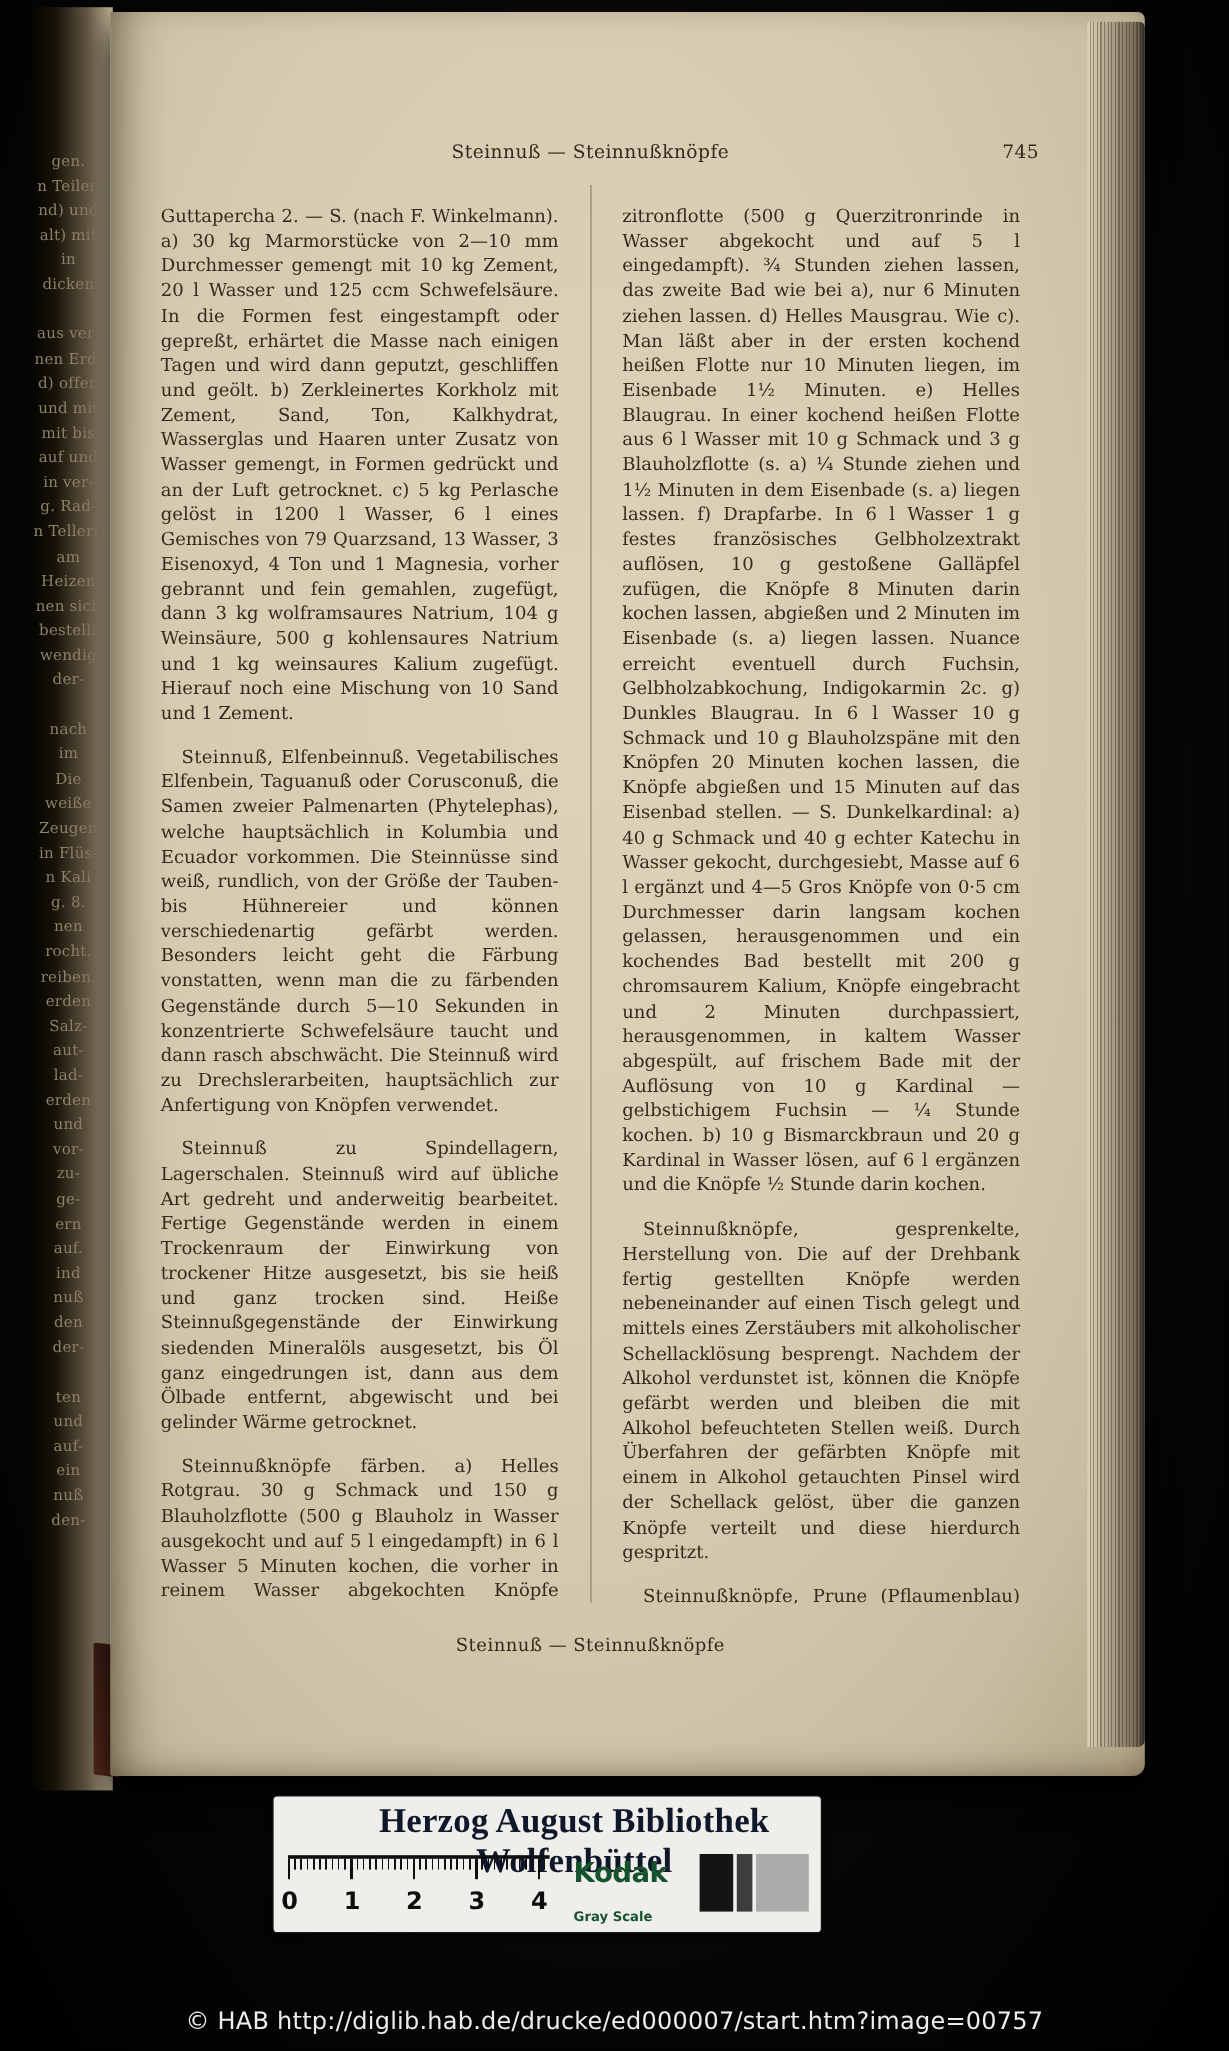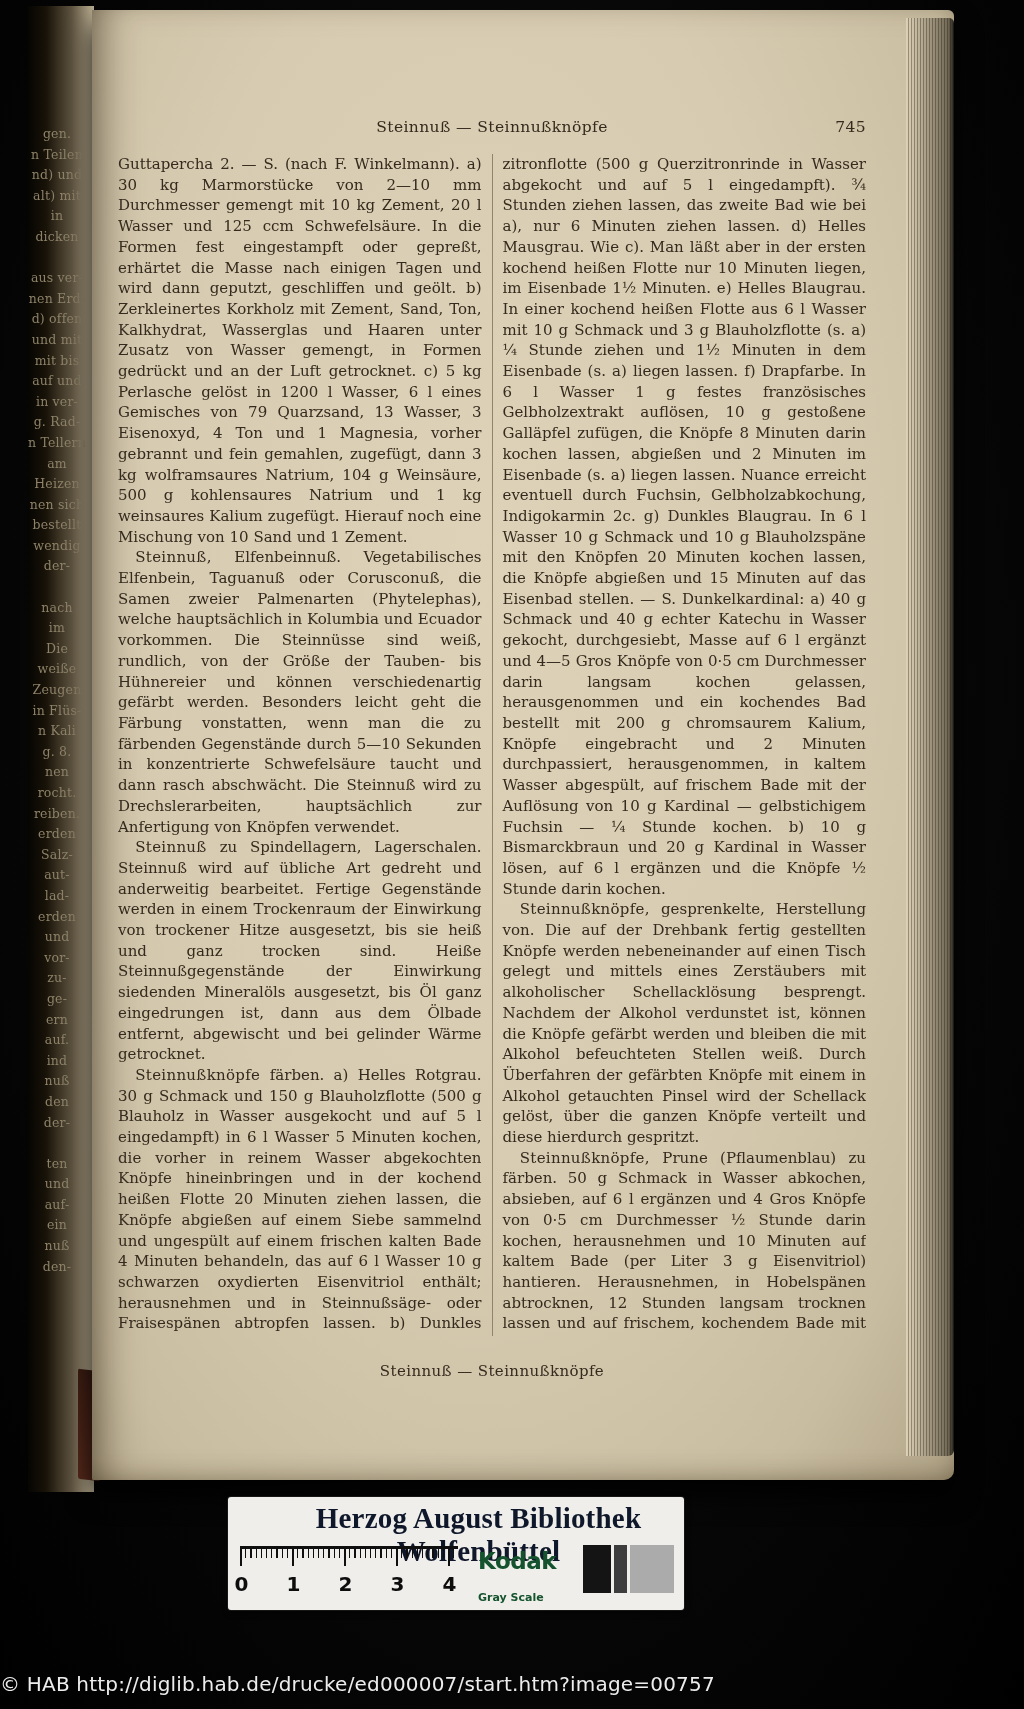--- a/index.html
+++ b/index.html
@@ -24,21 +24,21 @@
       linear-gradient(to right, rgba(25,18,6,0) 0%, rgba(25,18,6,.55) 88%, rgba(0,0,0,.85) 100%),
       repeating-linear-gradient(to right,#ddd2b8 0 2px,#9c9076 2px 3px);}
 
   
   .textblock{position:absolute;left:26px;top:108px;width:748px;color:#342a1d;}
   .page-header{position:relative;height:24px;font-size:15.5px;letter-spacing:.4px;}
   .header-title{display:block;text-align:center;}
   .page-number{position:absolute;right:0;top:0;}
   .columns{display:flex;margin-top:12px;height:1182px;overflow:hidden;}
   .col{flex:1;font-size:15px;line-height:20.7px;text-align:justify;hyphens:auto;-webkit-hyphens:auto;}
-  .col p{margin:0;text-indent:1.15em;}
+  .col p{margin:16px;text-indent:1.15em;}
   .col p.first{text-indent:0;}
   .col .lead{font-weight:normal;letter-spacing:.3px;}
   .col-divider{width:1px;background:#90856c;margin:0 10px;}
   .page-footer{margin-top:26px;text-align:center;font-size:15px;letter-spacing:.4px;}
 
   
   .kodak-card{position:absolute;left:228px;top:1497px;width:456px;height:113px;background:#efeeea;
     border-radius:3px;box-shadow:0 0 0 1px #161616, 0 2px 6px rgba(0,0,0,.7);}
   .card-title{font-family:"Liberation Serif",serif;font-weight:bold;font-size:29px;text-align:center;
     margin-top:5px;color:#0f172a;letter-spacing:.2px;margin-left:45px;}
@@ -53,21 +53,21 @@
   .kodak{position:absolute;left:240px;top:9px;color:#14532d;}
   .kodak-word{font:bold 23px "DejaVu Sans",sans-serif;letter-spacing:-.5px;}
   .kodak-sub{font:bold 11px "DejaVu Sans",sans-serif;margin-top:17px;}
   .patches{position:absolute;right:2px;top:6px;display:flex;gap:3px;}
   .patch{height:48px;}
   .patch.p1{width:28px;background:#141414;}
   .patch.p2{width:13px;background:#3d3d3d;}
   .patch.p3{width:44px;background:#ababab;}
 
   
-  .copyright{position:absolute;left:0;right:0;top:1672px;text-align:left;color:#ededed;
+  .copyright{position:absolute;left:0;right:0;top:1672px;text-align:center;color:#ededed;
     font:20px "DejaVu Sans",sans-serif;letter-spacing:.2px;}
 </style>
 </head>
 <body>
 
 <div class="stage">
 
   <div class="book">
     <div class="spine">
       <div class="spine-fragments" id="fragments">

